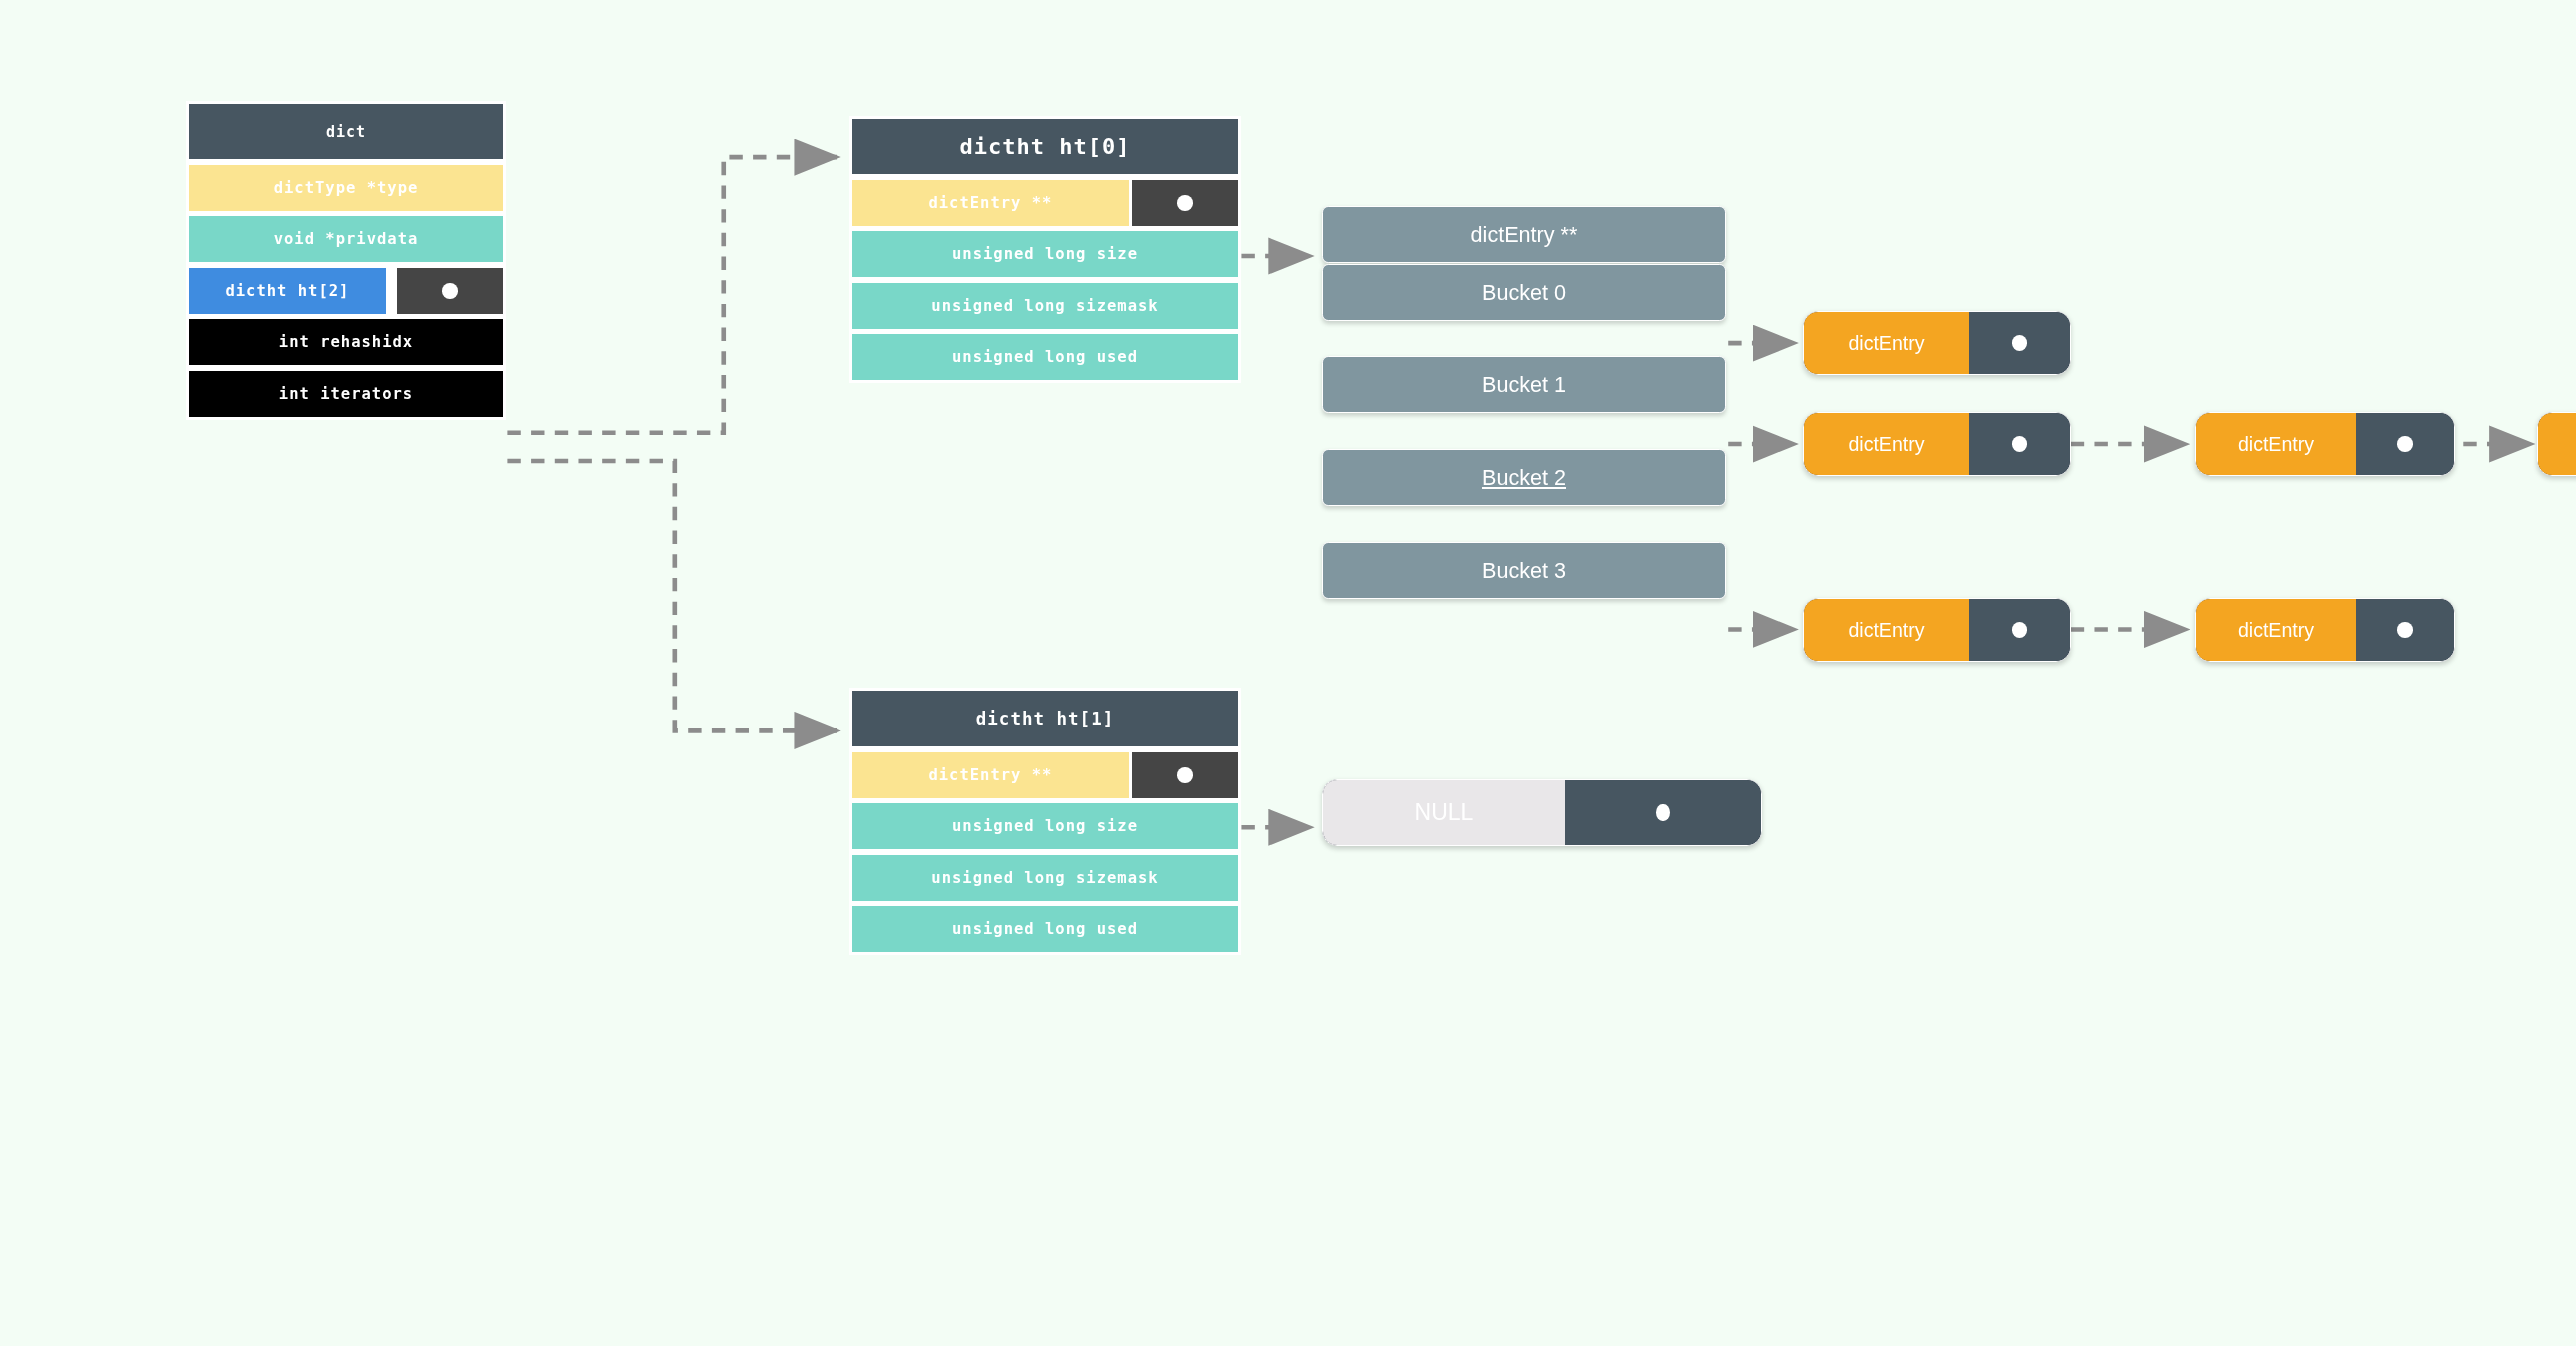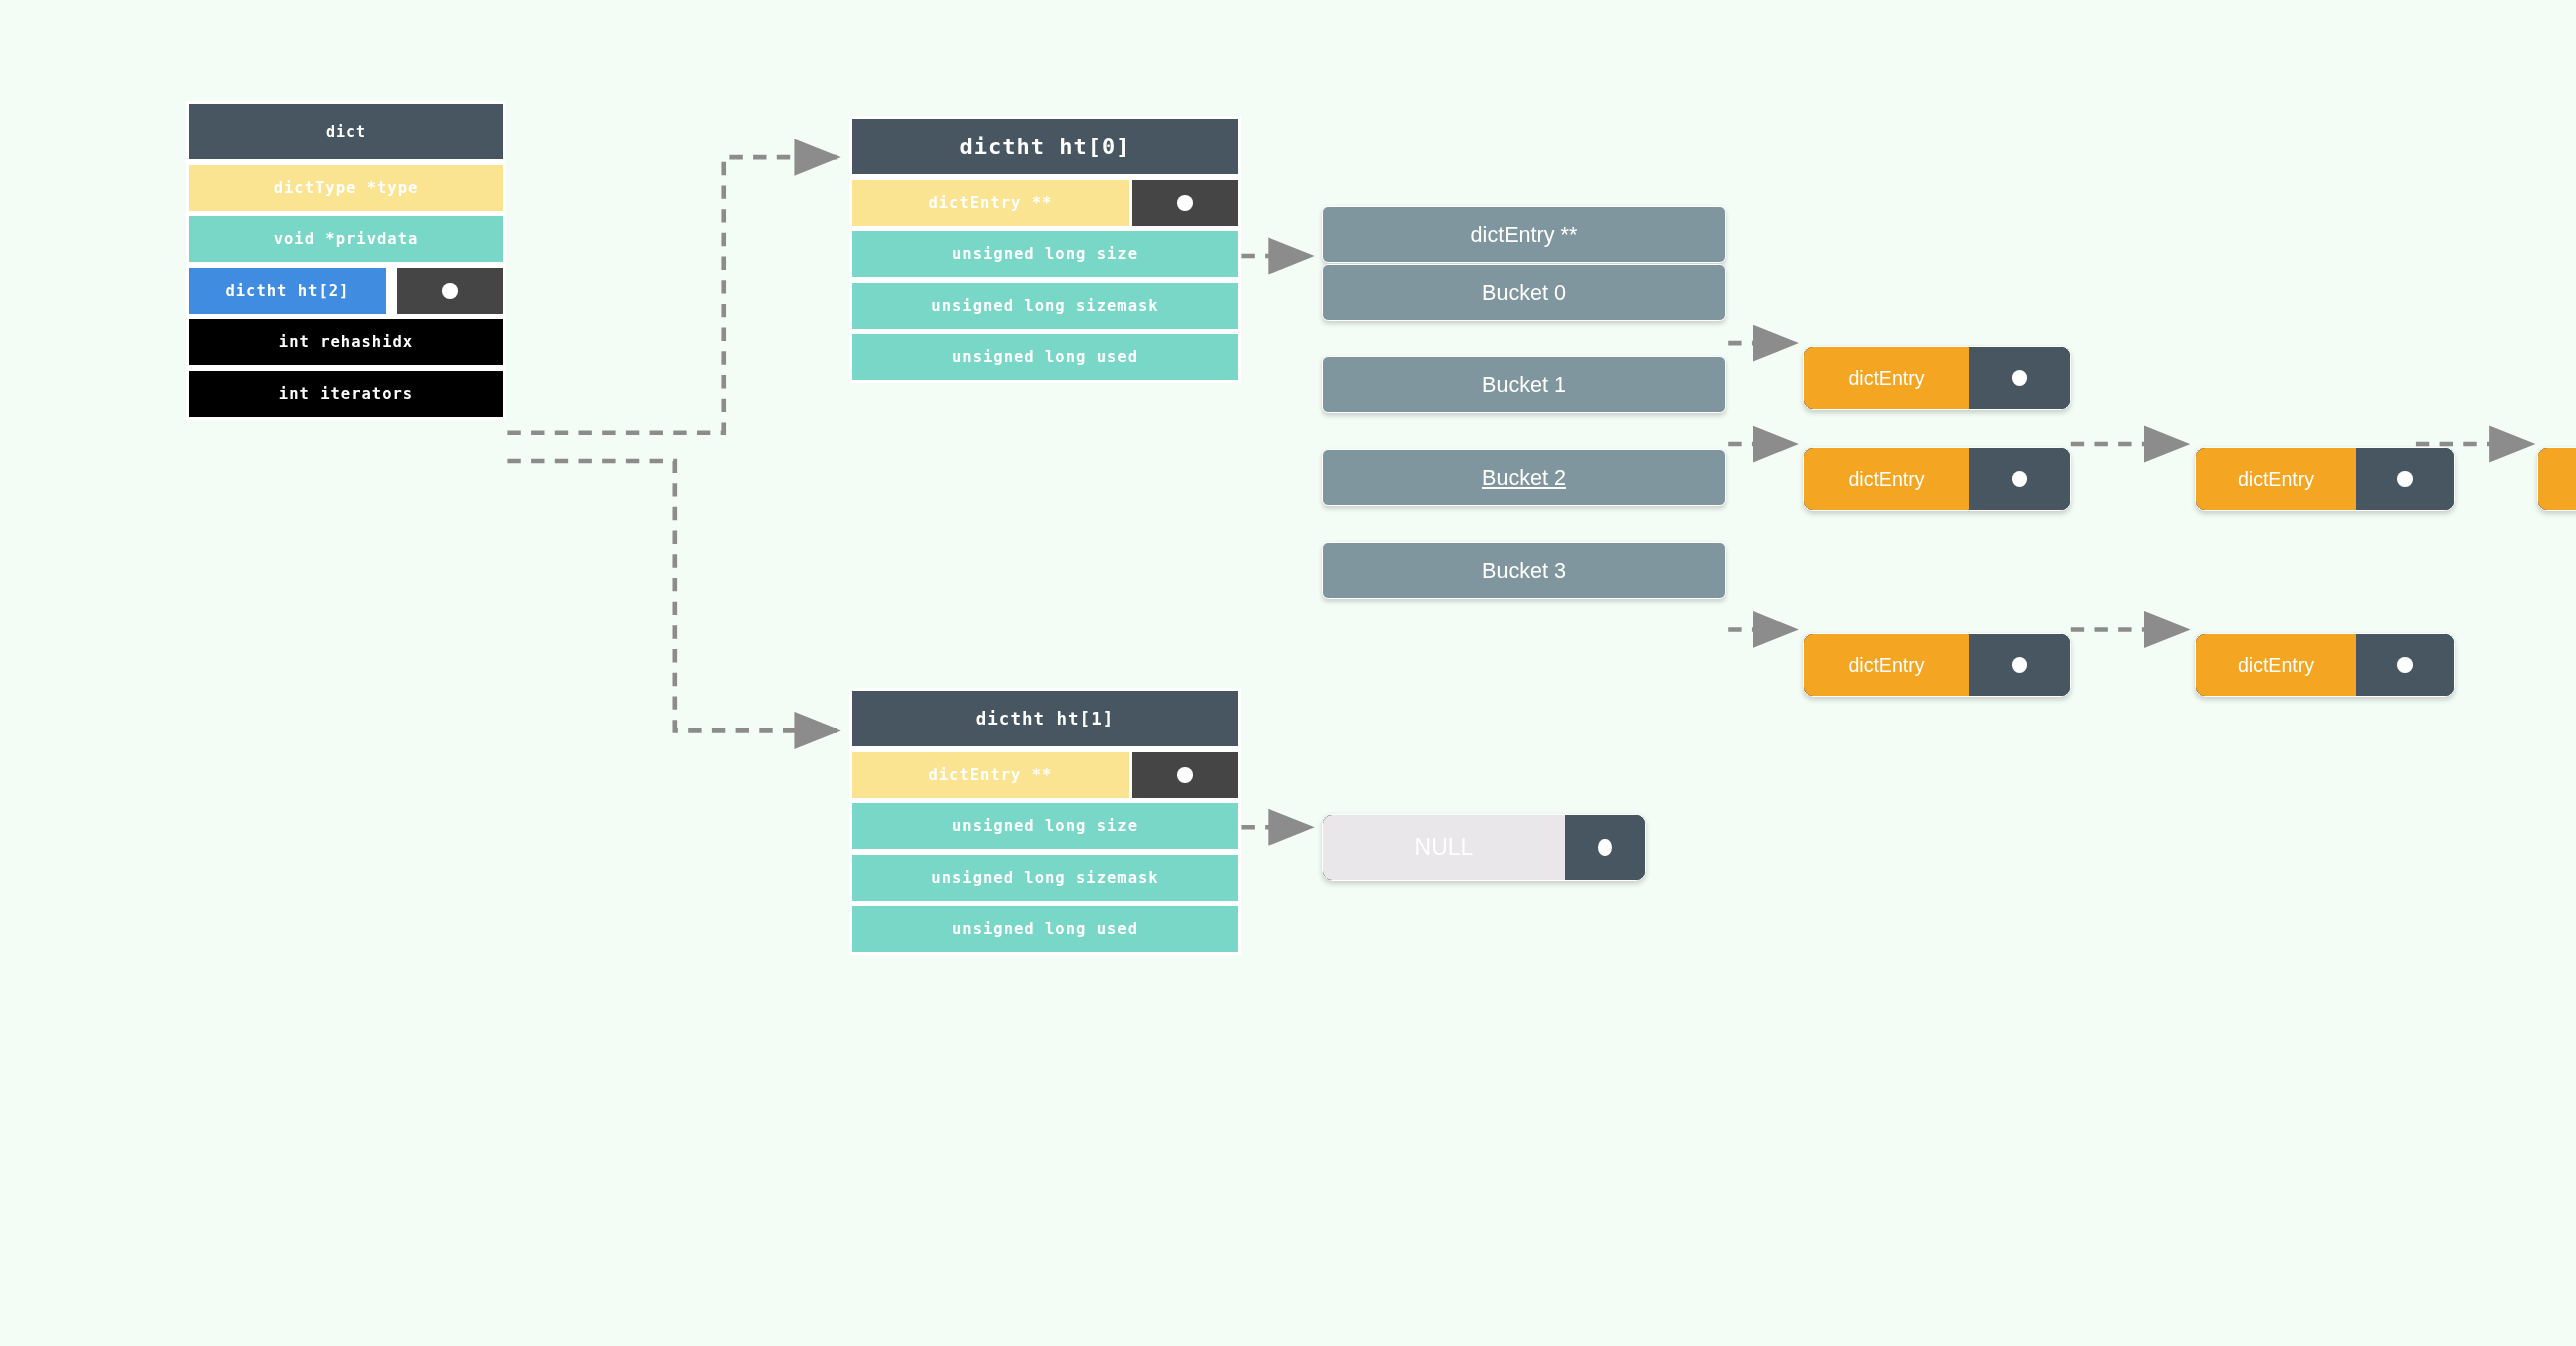--- a/index.html
+++ b/index.html
@@ -72,26 +72,25 @@
     justify-content:center;
     color:#ffffff;
     white-space:nowrap;
   }
 
   
   .entry{
     position:absolute;
     box-sizing:border-box;
     border:1.5px solid #ffffff;
-    border-radius:10px;
+    border-radius:15px;
     box-shadow:0 2.6px 5.2px rgba(0,0,0,.18);
     display:flex;
     overflow:hidden;
     background:#0f172a;
-    margin-top:35px;
   }
   .entry .label{
     display:flex;align-items:center;justify-content:center;
     color:#ffffff;white-space:nowrap;
   }
   .entry .slot{
     display:flex;align-items:center;justify-content:center;
     background:#475661;
   }
   .e-orange .label{background:#f4a521;}
@@ -224,21 +223,21 @@
       <span>Bucket 1</span>
     </div>
     <div class="bucket" style="left:0;top:243px;width:404px;height:57px;font-size:21.6px;text-decoration:underline;">
       <span>Bucket 2</span>
     </div>
     <div class="bucket" style="left:0;top:336px;width:404px;height:57px;font-size:21.6px;">
       <span>Bucket 3</span>
     </div>
   </div>
 
-  <div class="entry e-null" style="left:1322px;top:779px;width:324px;height:67px;">
+  <div class="entry e-null" style="left:1322px;top:779px;width:440px;height:67px;">
     <div class="label" style="width:242px;height:100%;font-size:23px;">NULL</div>
     <div class="slot" style="flex:1 1 auto;height:100%;">
       <span class="dot" style="width:13.4px;height:17.5px;"></span>
     </div>
   </div>
 
   <div class="entry e-orange" style="left:1803px;top:311px;width:268px;height:64px;">
     <div class="label" style="width:165px;height:100%;font-size:19.6px;">dictEntry</div>
     <div class="slot" style="flex:1 1 auto;height:100%;">
       <span class="dot" style="width:15.5px;height:15.5px;"></span>

